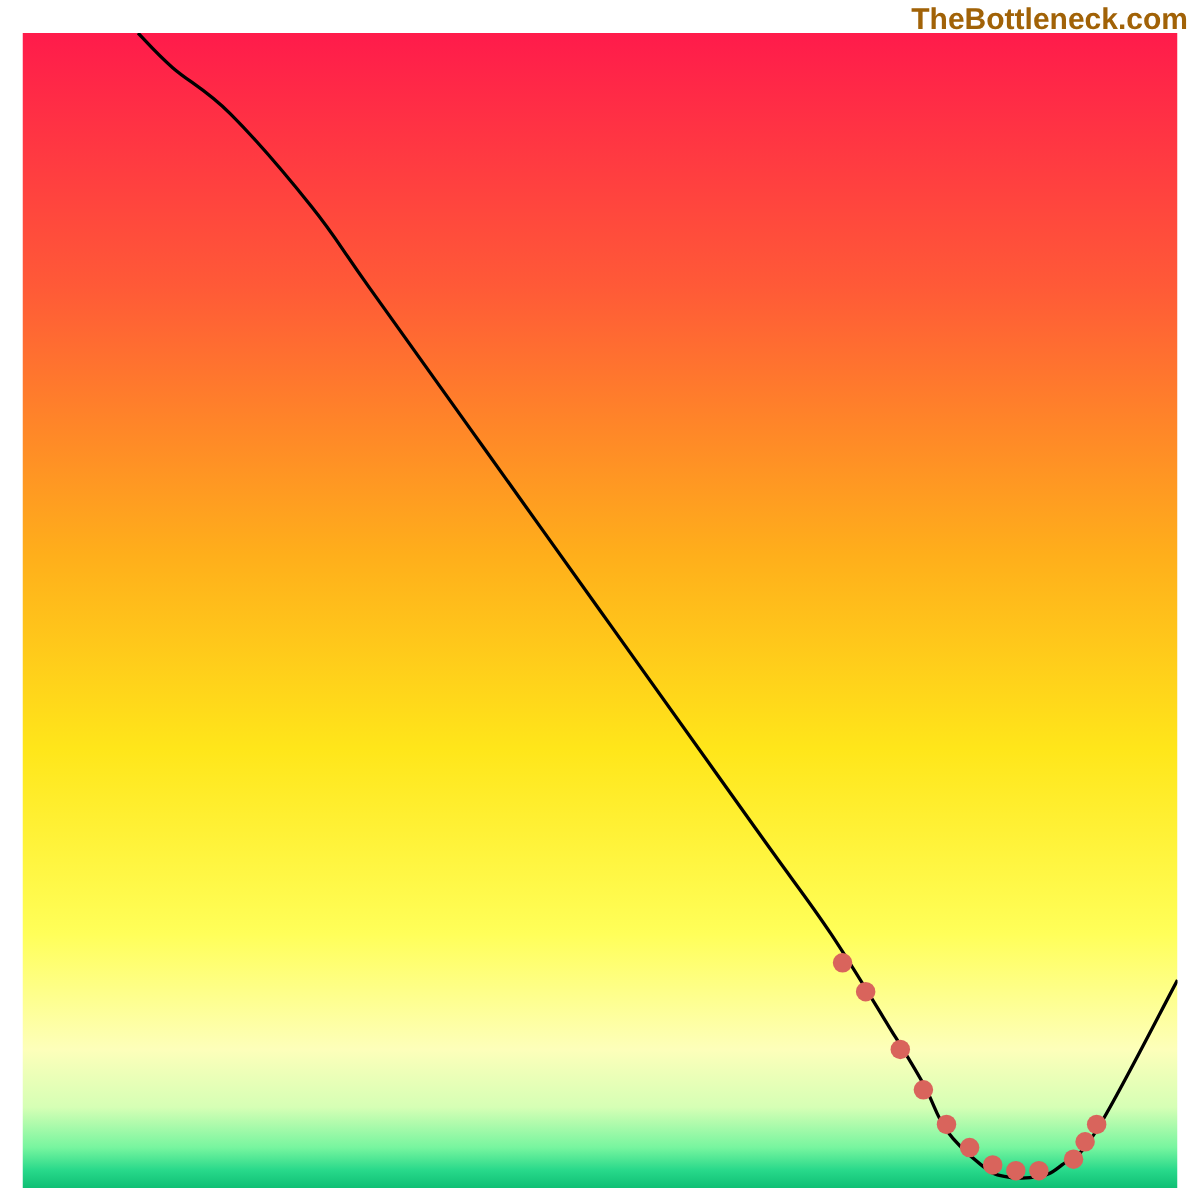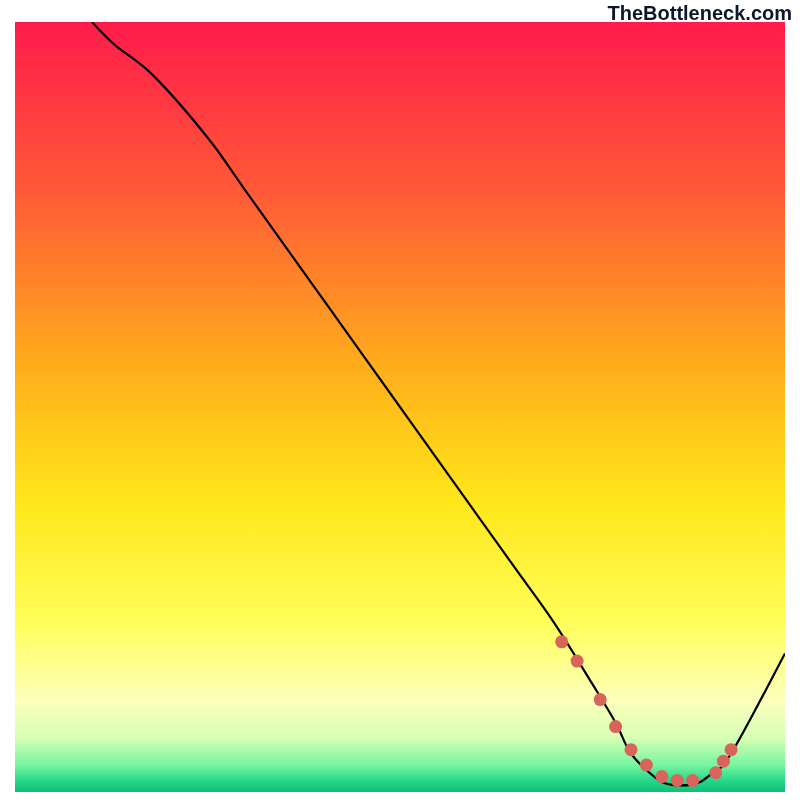--- a/index.html
+++ b/index.html
@@ -16,21 +16,21 @@
     position: relative;
     background: #fff;
   }
   .watermark {
     position: absolute;
     top: 2px;
     right: 8px;
     font-family: Arial, sans-serif;
     font-size: 20px;
     font-weight: bold;
-    color: #0f172a;
+    color: #a16207;
     z-index: 10;
   }
   .plot {
     position: absolute;
     left: 15px;
     top: 22px;
     width: 770px;
     height: 770px;
   }
   svg {

